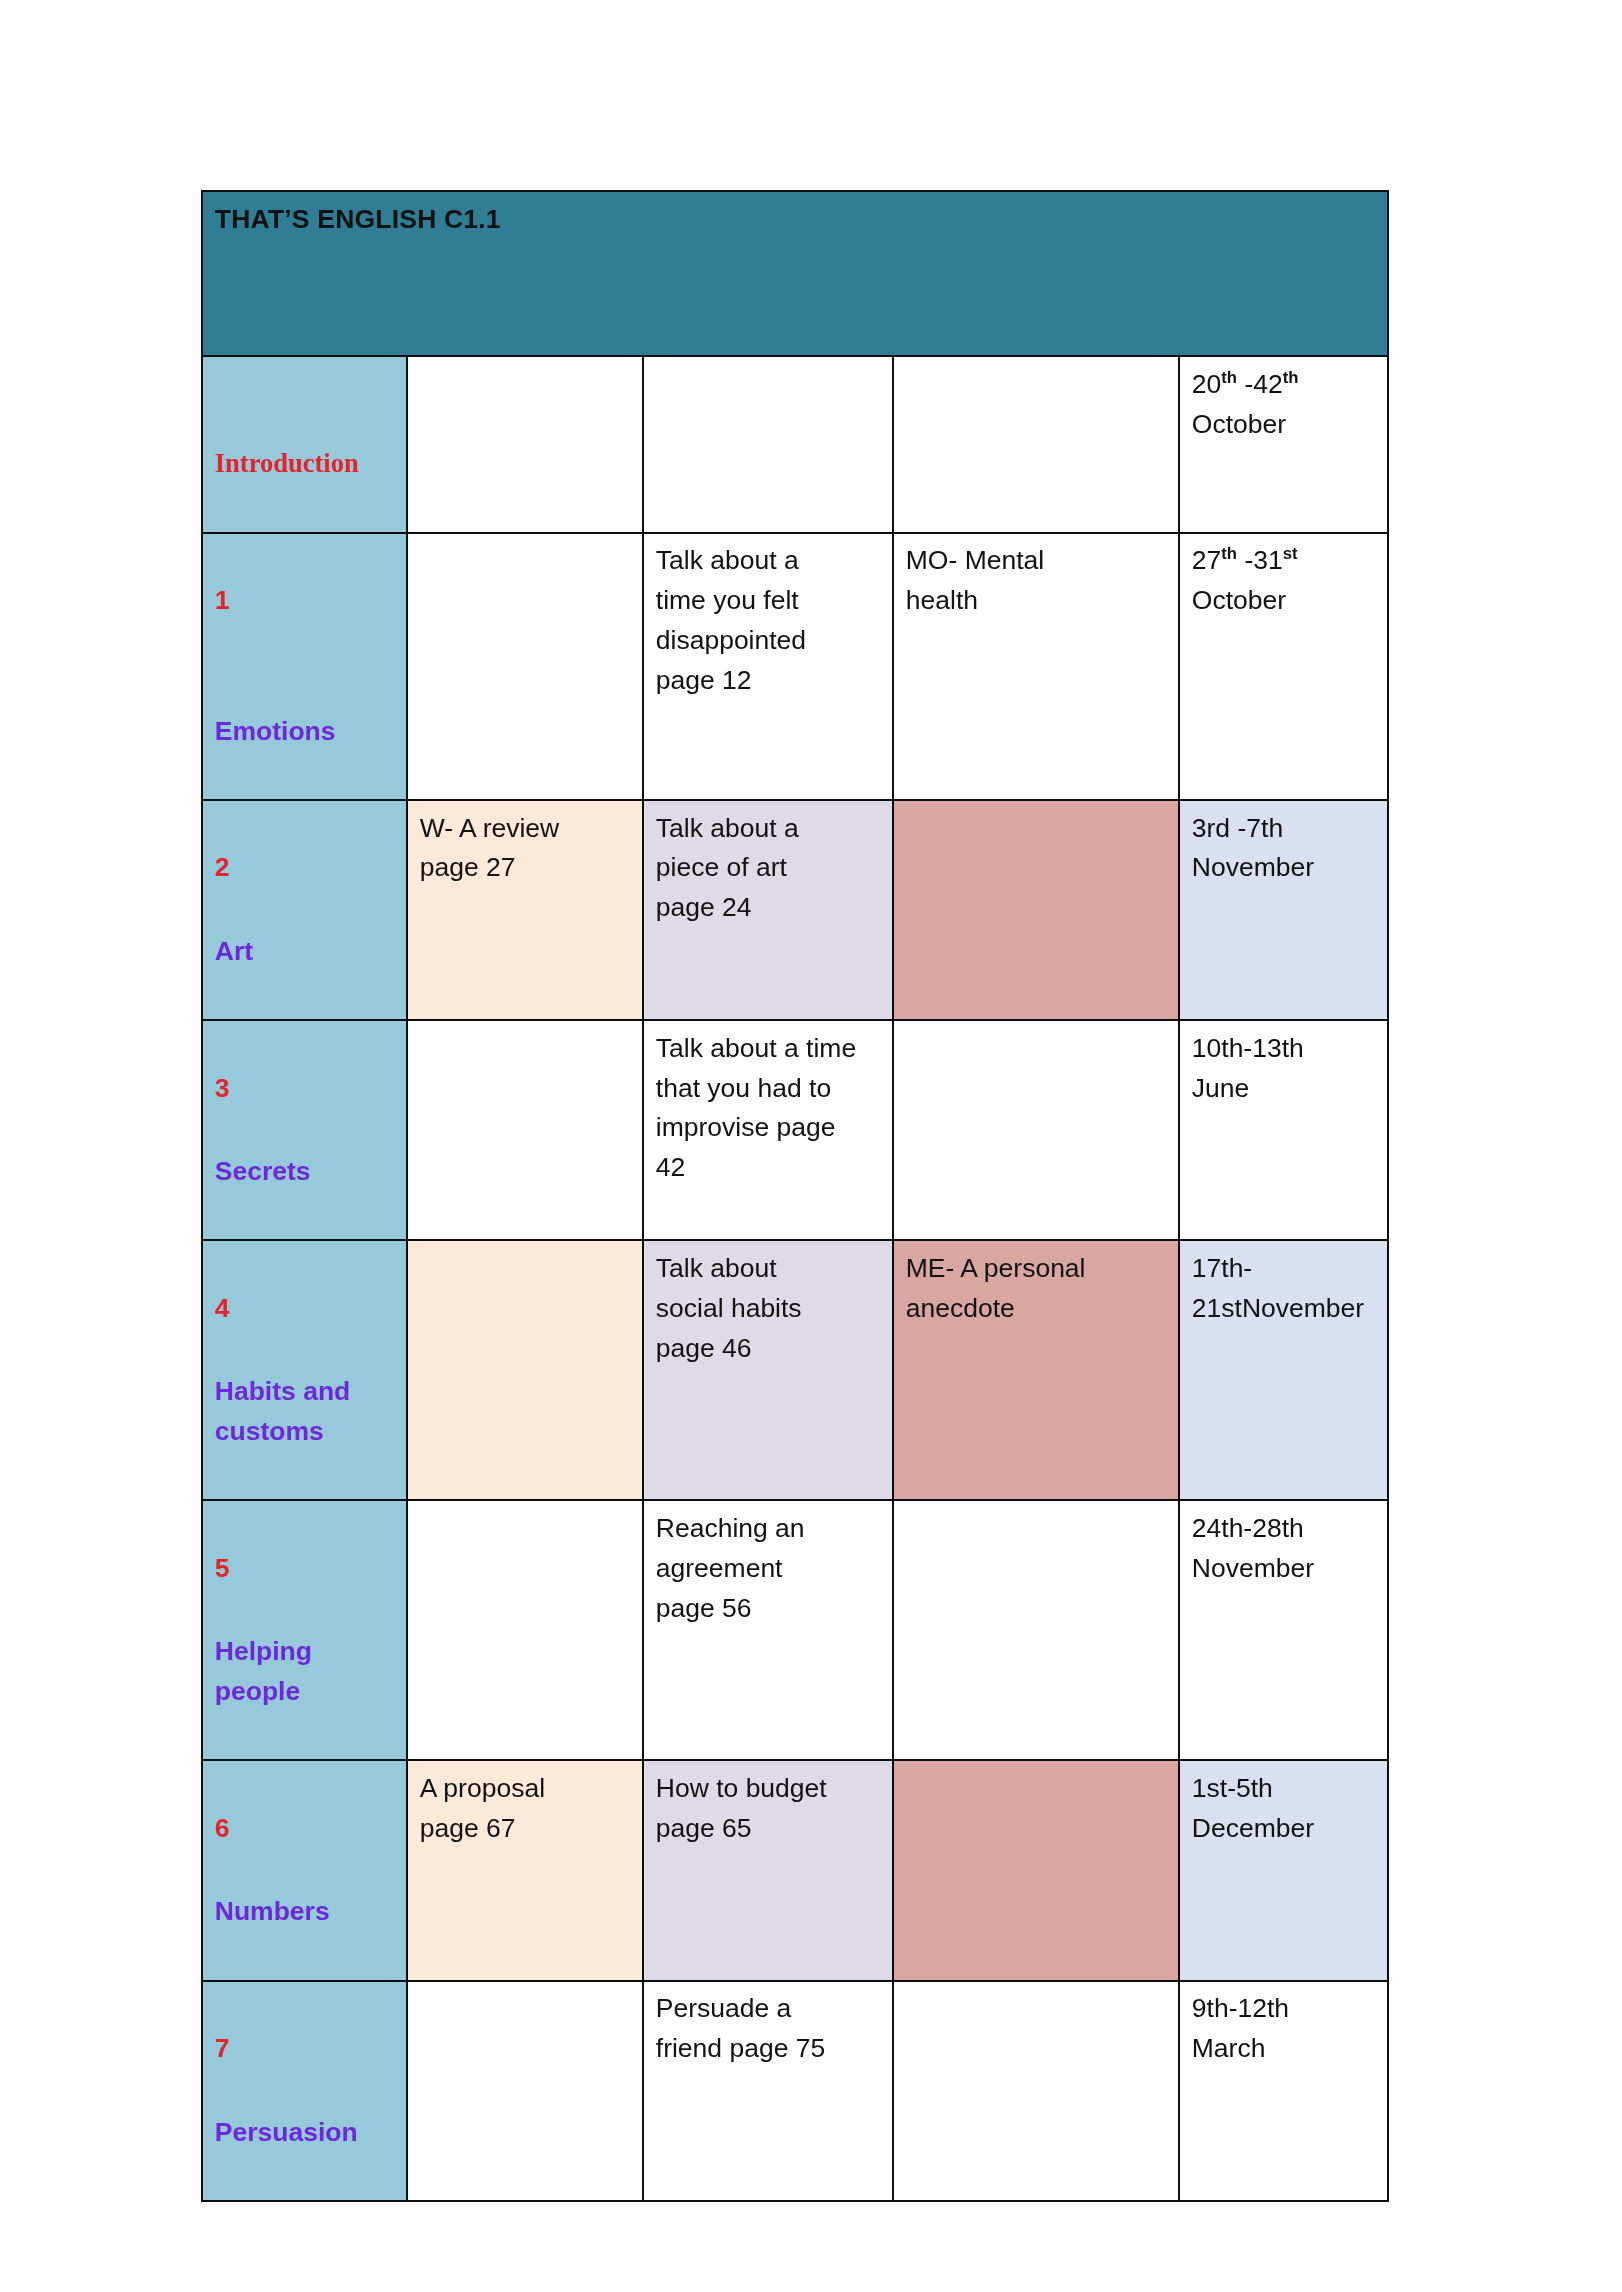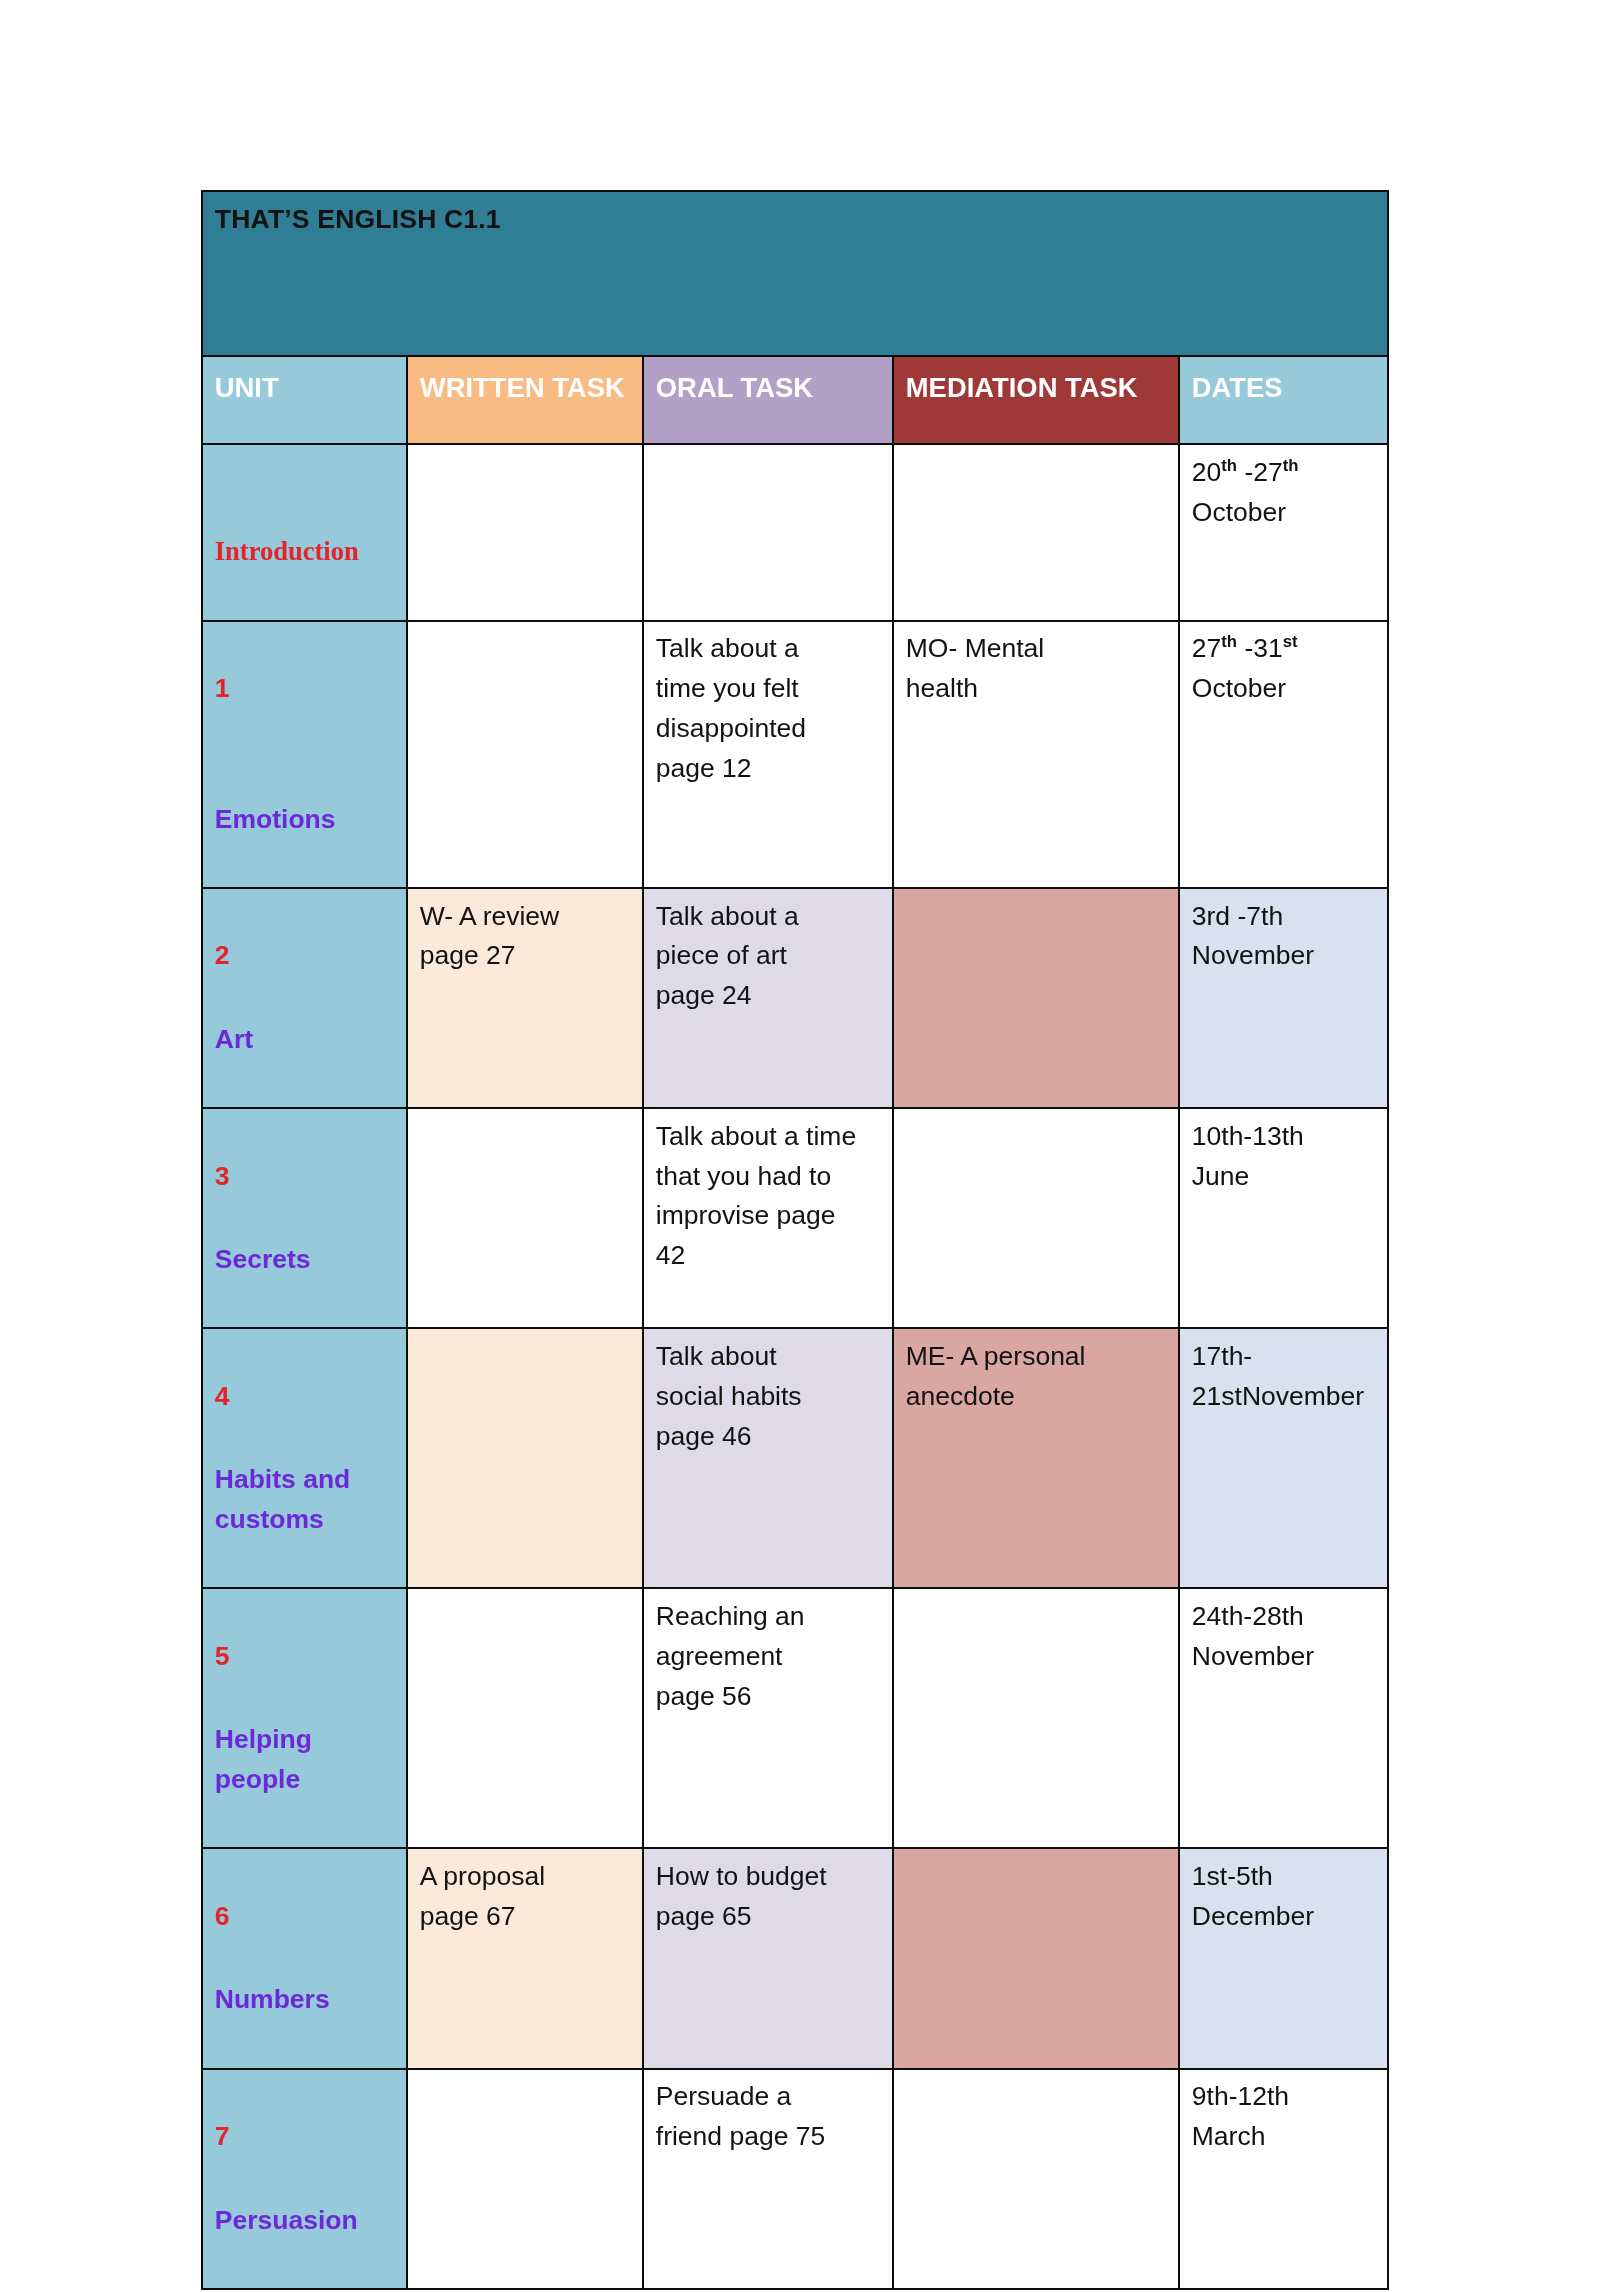--- a/index.html
+++ b/index.html
@@ -99,37 +99,30 @@
       <col style="width:250px">
       <col style="width:286px">
       <col style="width:209px">
     </colgroup>
 
     <tbody>
         <tr style="height:165px">
       <td class="c-title" colspan="5">THAT’S ENGLISH C1.1</td>
     </tr>
 
-    <tr class="head" style="height:88px">
-      <td class="h-unit">UNIT</td>
-      <td class="h-written">WRITTEN TASK</td>
-      <td class="h-oral">ORAL TASK</td>
-      <td class="h-med">MEDIATION TASK</td>
-      <td class="h-dates">DATES</td>
-    </tr>
 
     <tr style="height:114px">
       <td class="c-unit">
         <div class="unit-num"></div>
         <div class="unit-name red">Introduction</div>
       </td>
       <td class="c-written"></td>
       <td class="c-oral"></td>
       <td class="c-med"></td>
-      <td class="c-dates"><span>20</span><sup>th</sup><span> -27</span><sup>th</sup><span>
+      <td class="c-dates"><span>20</span><sup>th</sup><span> -42</span><sup>th</sup><span>
 October</span></td>
     </tr>
 
     <tr style="height:176px">
       <td class="c-unit">
         <div class="unit-num">1</div>
         <div class="unit-name gap-lg">Emotions</div>
       </td>
       <td class="c-written"></td>
       <td class="c-oral">Talk about a

